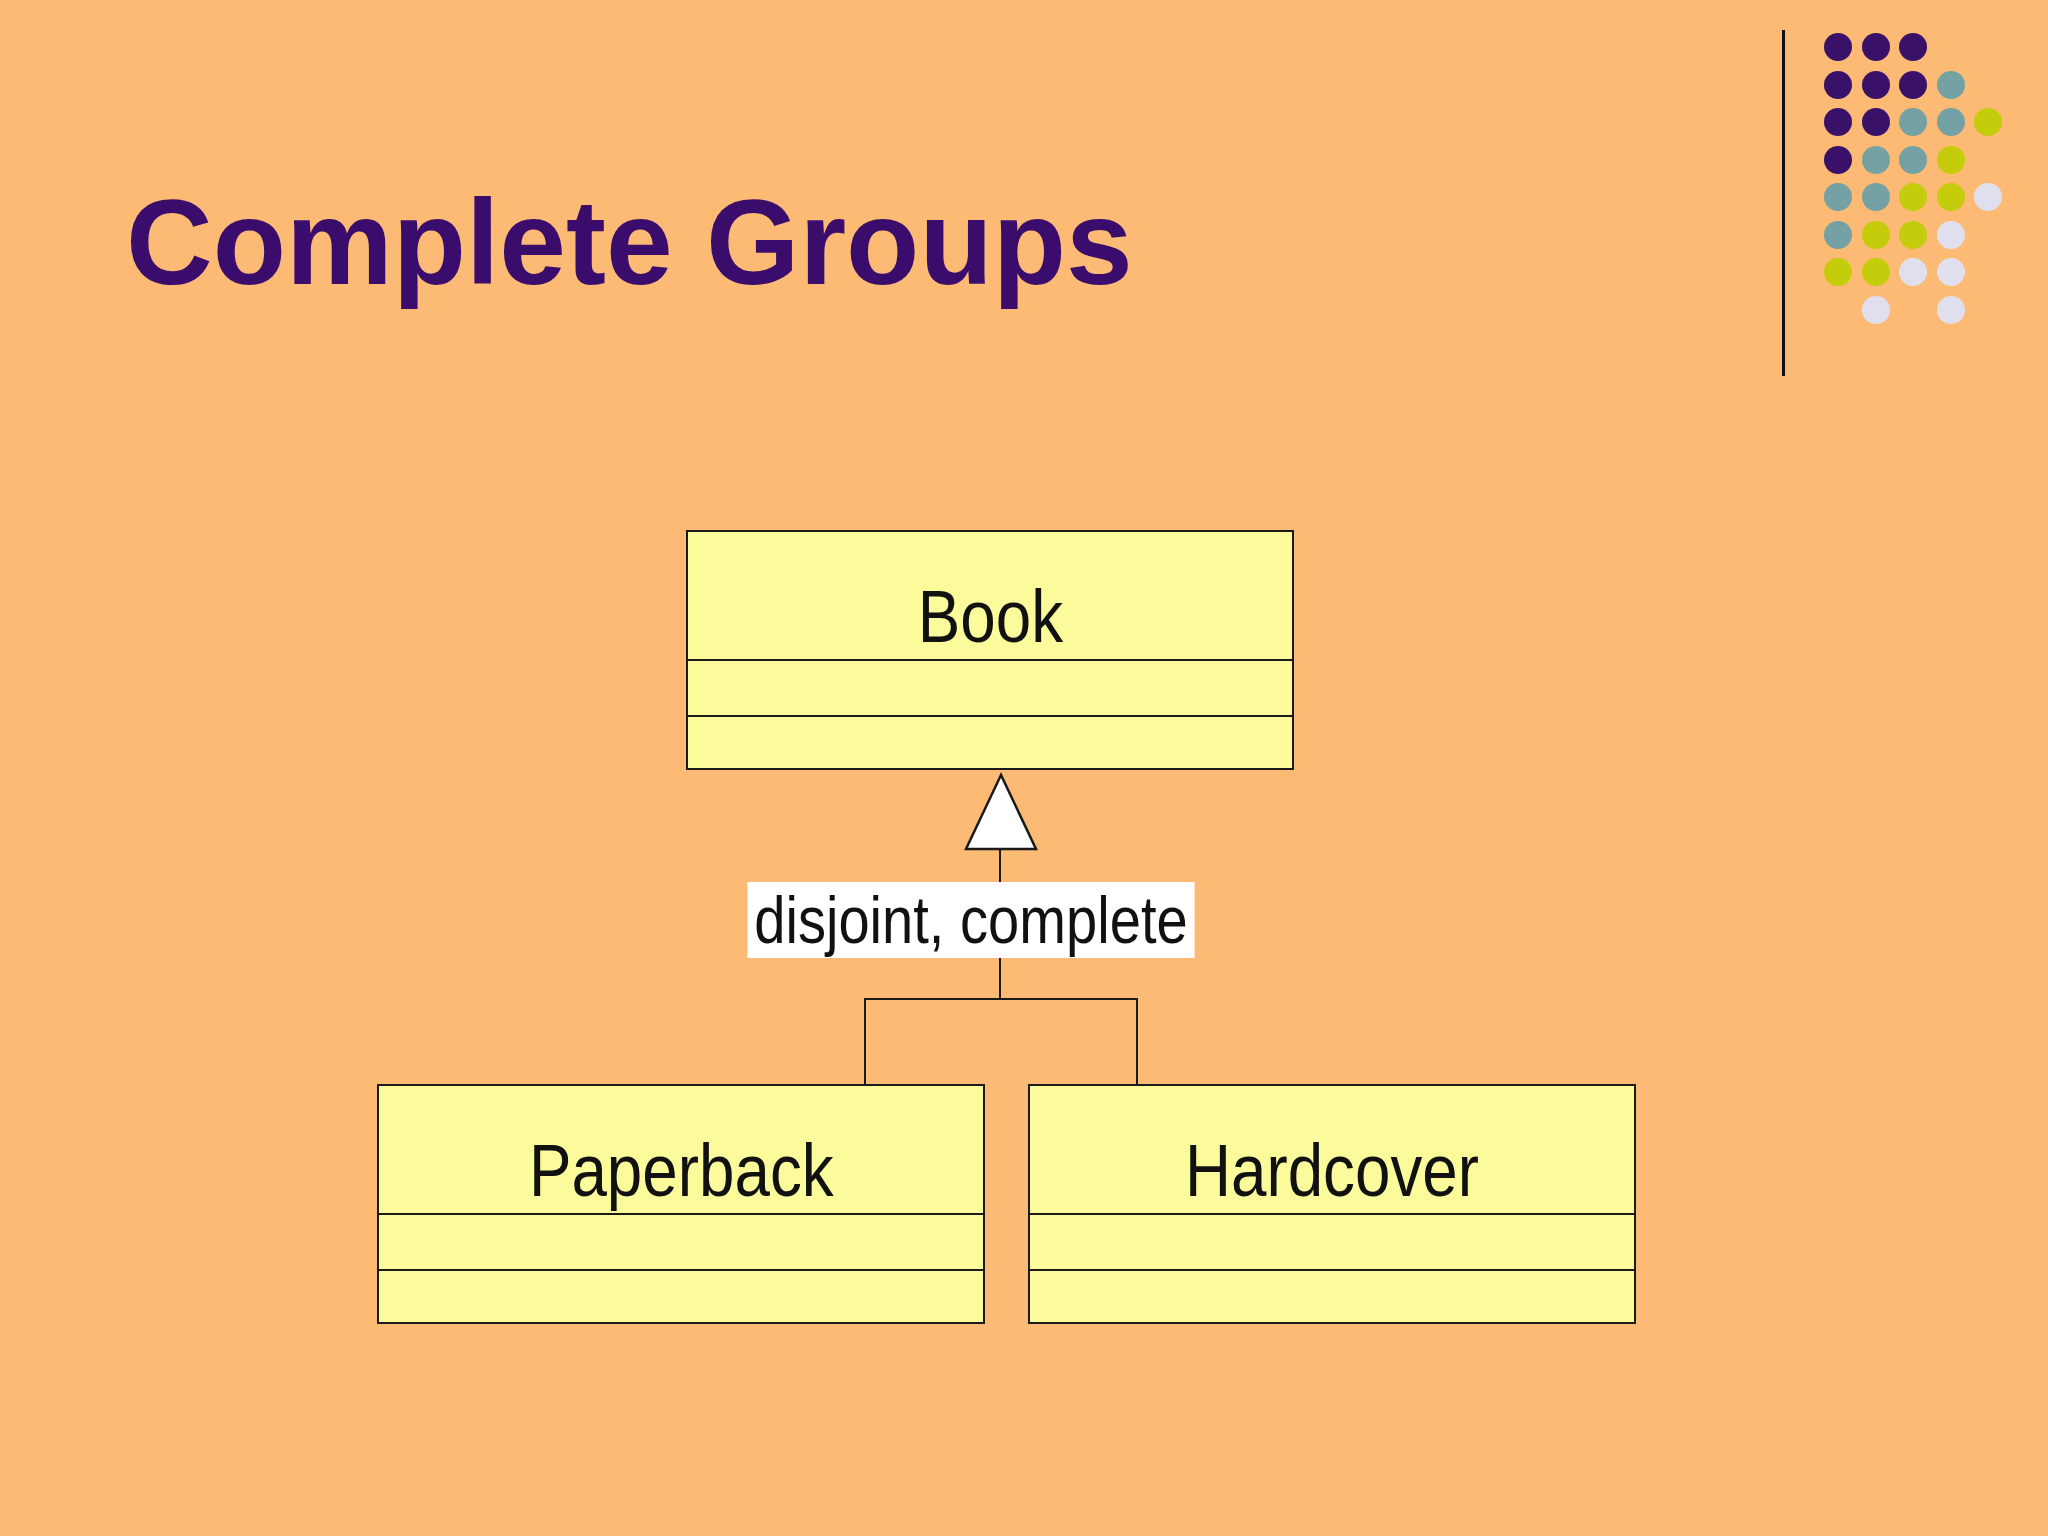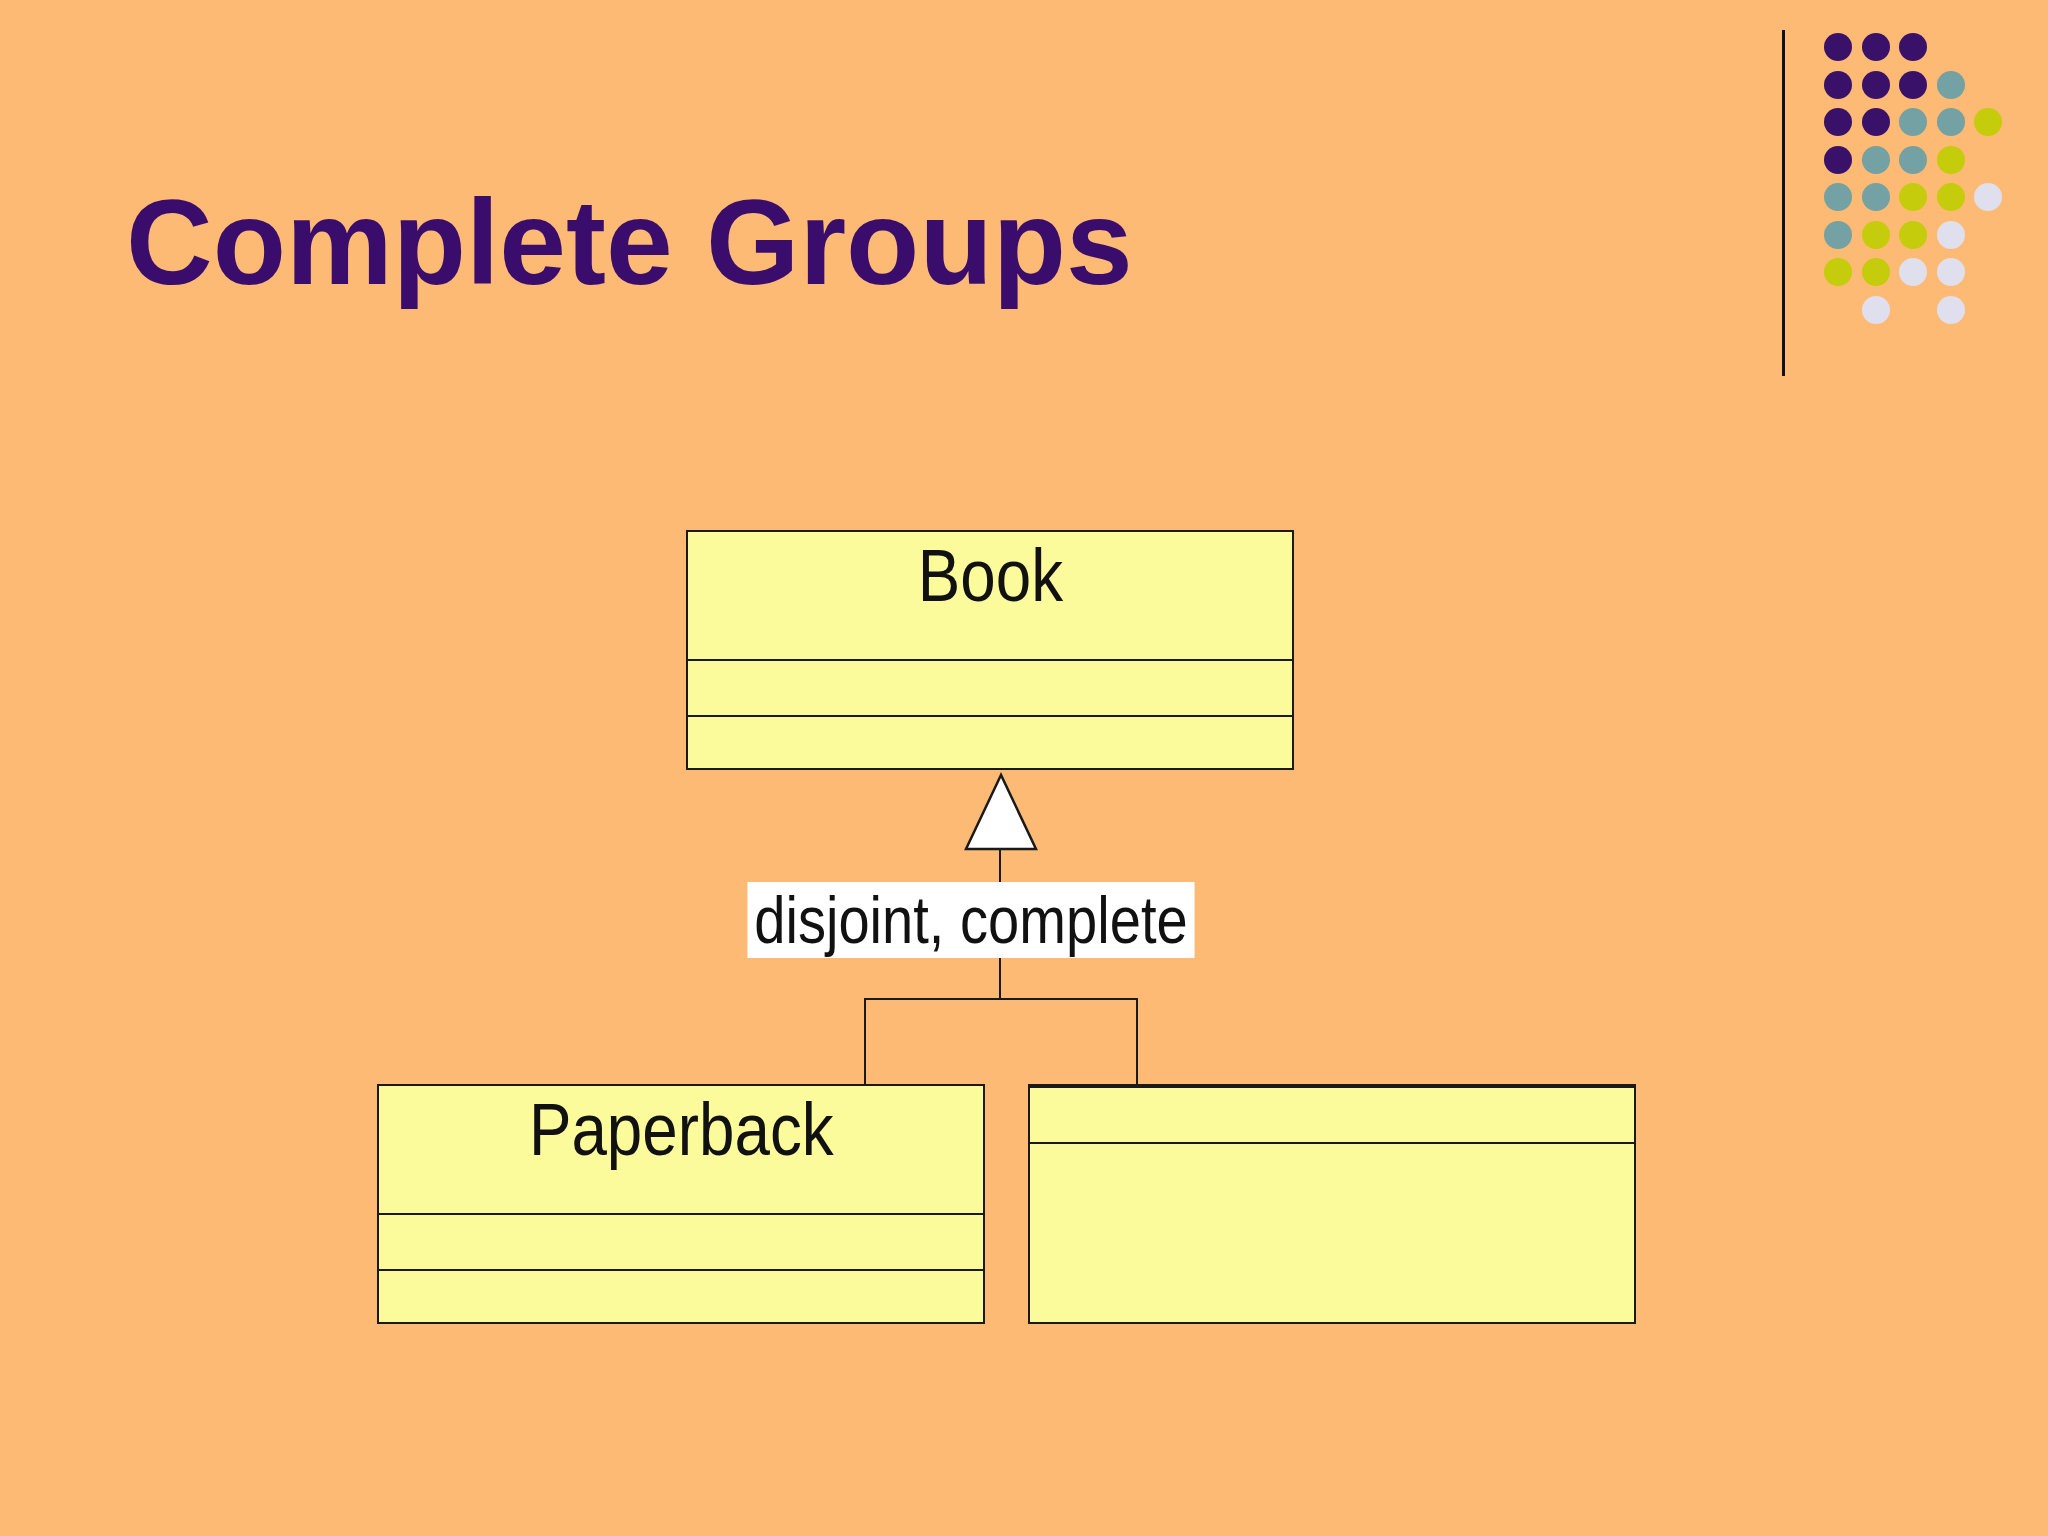--- a/index.html
+++ b/index.html
@@ -42,21 +42,21 @@
     position:absolute;
     box-sizing:border-box;
     background:#FBFB9B;
     border:2px solid #1a1a1a;
     display:flex;
     flex-direction:column;
   }
   .cmp-name{
     flex:1;
     display:flex;
-    align-items:flex-start;
+    align-items:flex-end;
     justify-content:center;
     overflow:visible;
   }
   .cmp-attrs{height:54px;border-top:2px solid #1a1a1a;}
   .cmp-ops{height:51px;border-top:2px solid #1a1a1a;}
   .cname{
     font-size:75px;
     color:#111111;
     white-space:nowrap;
     transform:scaleX(0.85);
@@ -149,17 +149,20 @@
 
   <div class="class-box" style="left:377px;top:1084px;width:608px;height:240px">
     <div class="cmp-name">
       <span class="cname">Paperback</span>
     </div>
     <div class="cmp-attrs"></div>
     <div class="cmp-ops"></div>
   </div>
 
   <div class="class-box" style="left:1028px;top:1084px;width:608px;height:240px">
+    <div class="cmp-name">
+      <span class="cname">Hardcover</span>
+    </div>
     <div class="cmp-attrs"></div>
     <div class="cmp-ops"></div>
   </div>
 
 </div>
 
 </body></html>

